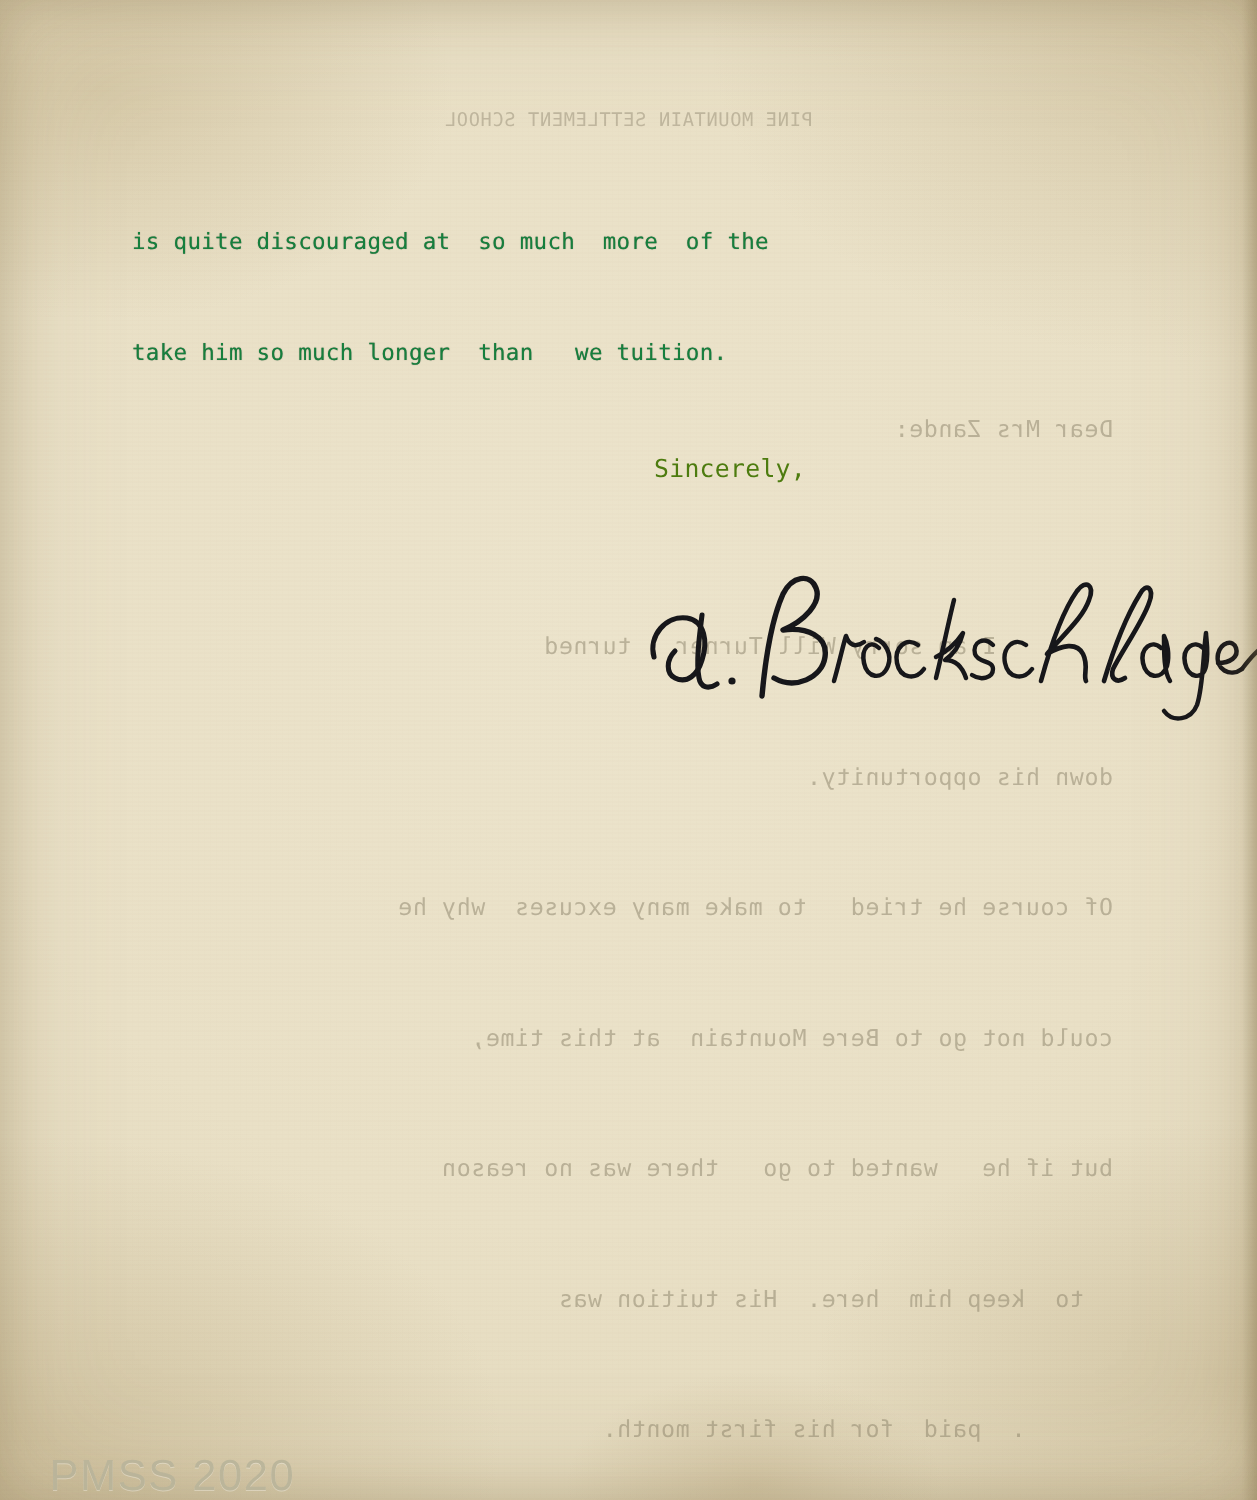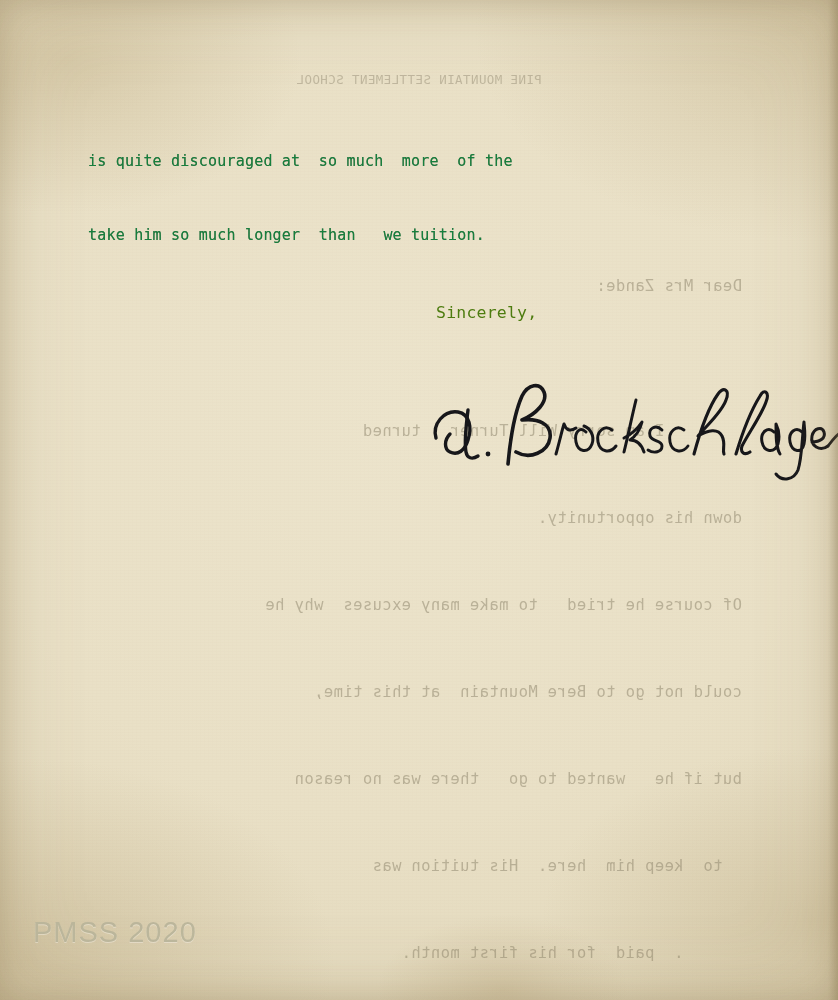--- a/index.html
+++ b/index.html
@@ -115,21 +115,21 @@
     white-space: nowrap;
     transform: rotate(-5deg);
     transform-origin: 0 50%;
     opacity: 0;
   }
 
   
   .watermark {
     position: absolute;
     left: 33px;
-    top: 916px;
+    top: 968px;
     font-family: "Liberation Sans", sans-serif;
     font-size: 29px;
     letter-spacing: 1px;
     color: #b9b49a;
     opacity: 0.92;
     font-weight: 400;
     text-shadow: 0 1px 0 rgba(255,255,255,0.35);
   }
 
   

